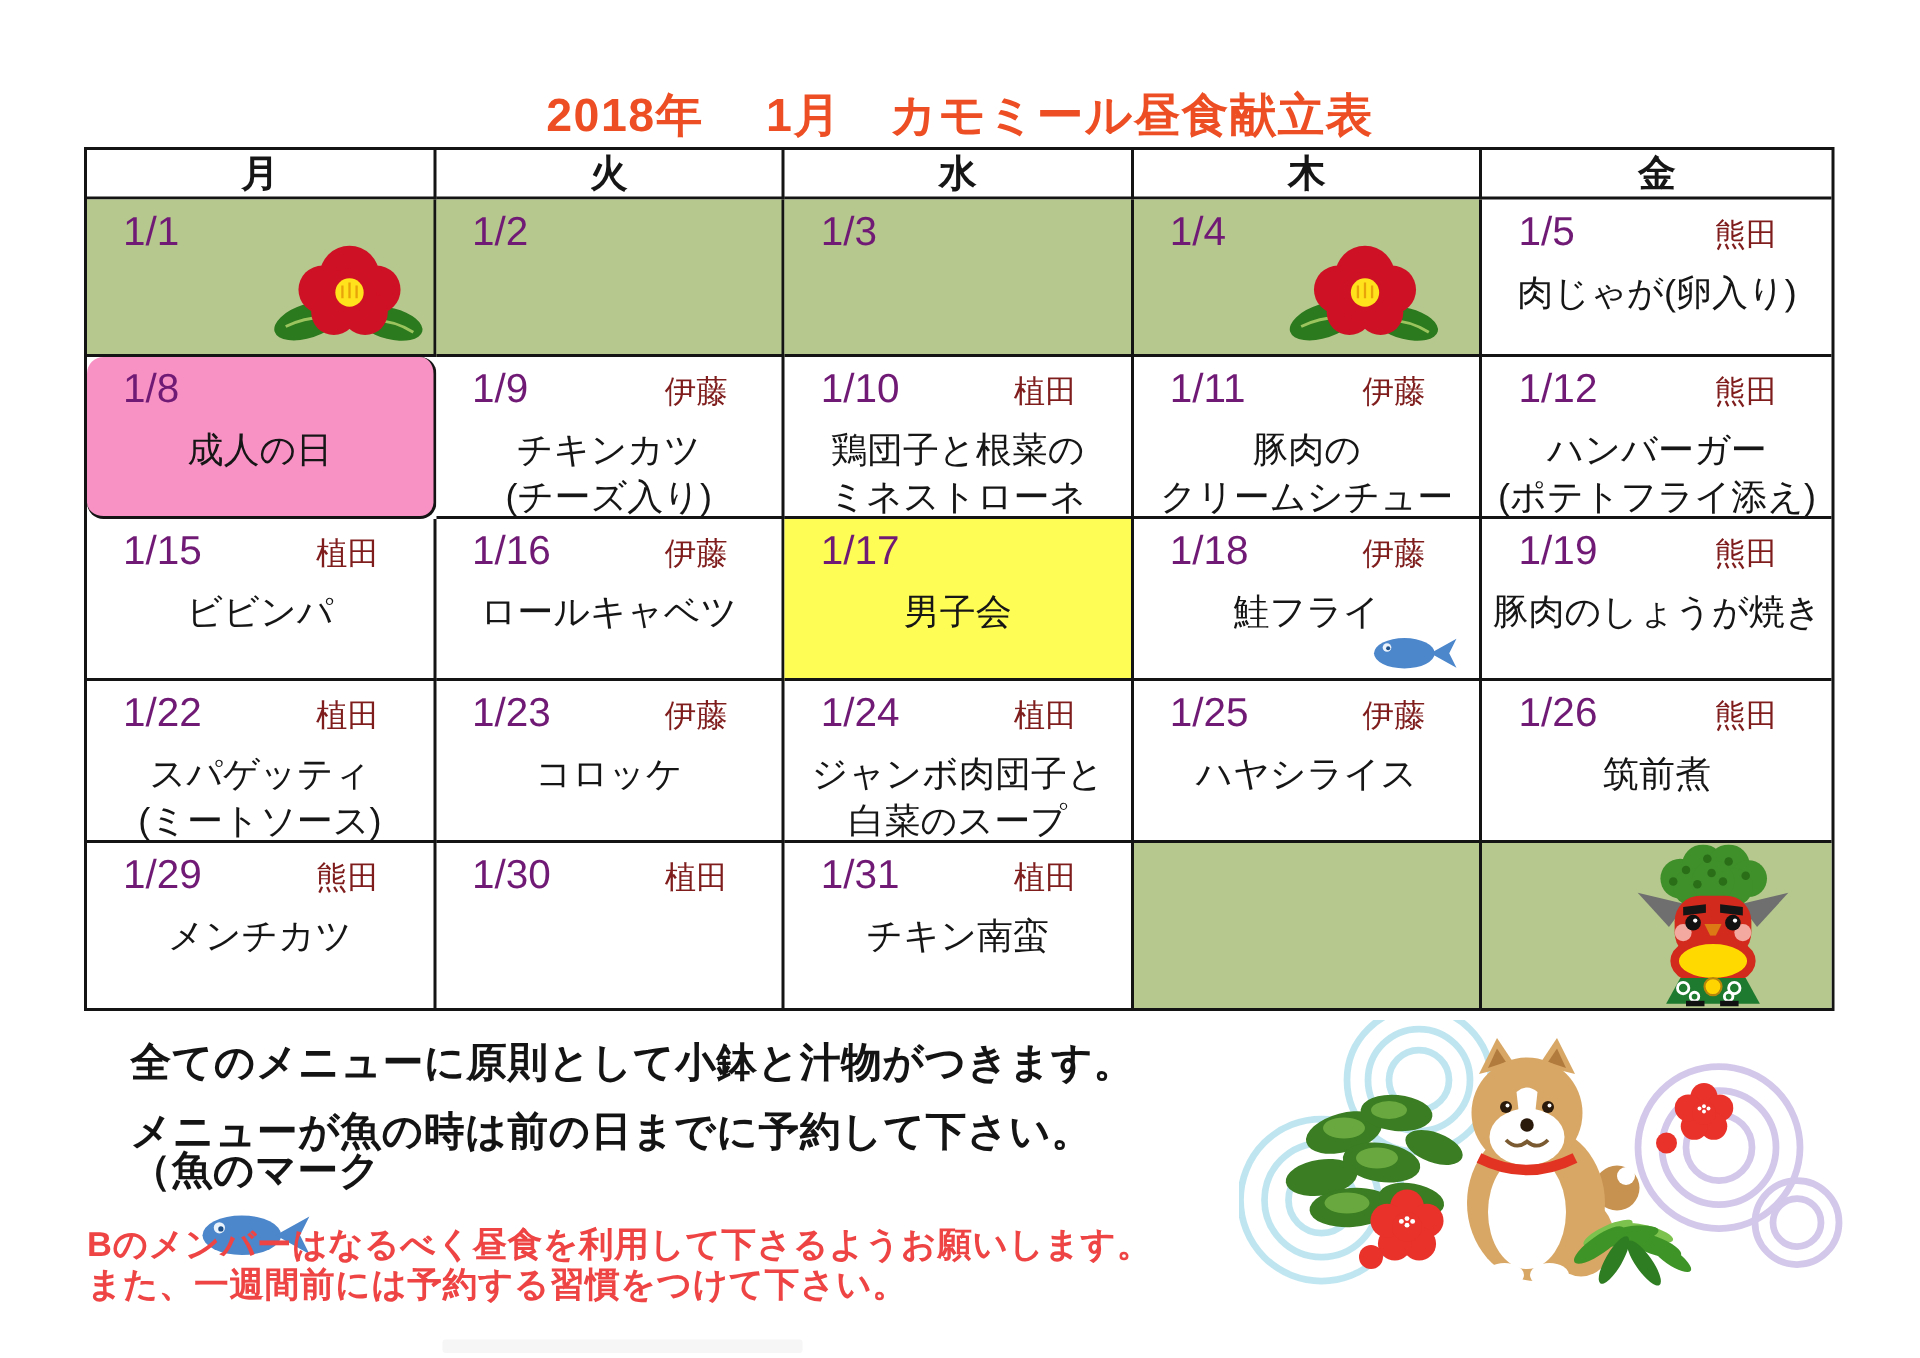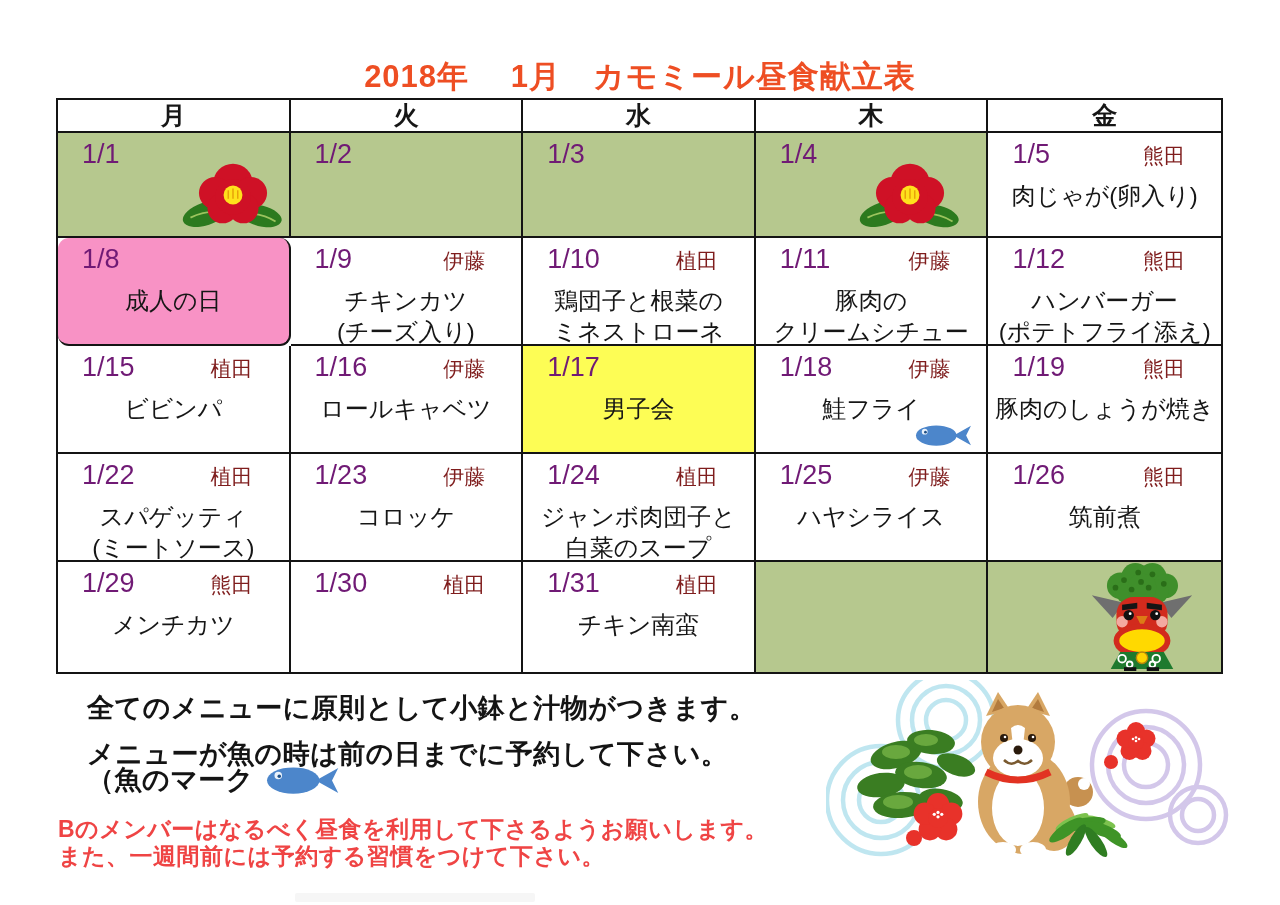--- a/index.html
+++ b/index.html
@@ -43,21 +43,21 @@
     color:#161616; white-space:nowrap;
   }
   .icon-camellia { position:absolute; bottom:5px; }
   .icon-fish-cell { position:absolute; right:12px; bottom:3px; }
   .icon-lion { position:absolute; right:20px; bottom:1px; }
   .note {
     position:absolute; left:58px; font-size:27px; font-weight:700; color:#141414;
     letter-spacing:0.5px;
     margin-left:29px;
   }
-  .note-fishline { display:flex; align-items:center; gap:8px; }
+  .note-fishline { display:flex; align-items:center; gap:8px;flex-direction:column; }
   .warnings {
     position:absolute; left:58px; top:816px; font-size:23px; font-weight:700;
     color:#ef4444; line-height:27px; letter-spacing:0.5px;
   }
   .dog-scene { position:absolute; left:826px; top:680px; }
   .artifact {
     position:absolute; left:295px; top:893px; width:240px; height:9px;
     background:#f6f6f6; border-radius:2px;
   }
   .defs-hidden { position:absolute; width:0; height:0; overflow:hidden; }

